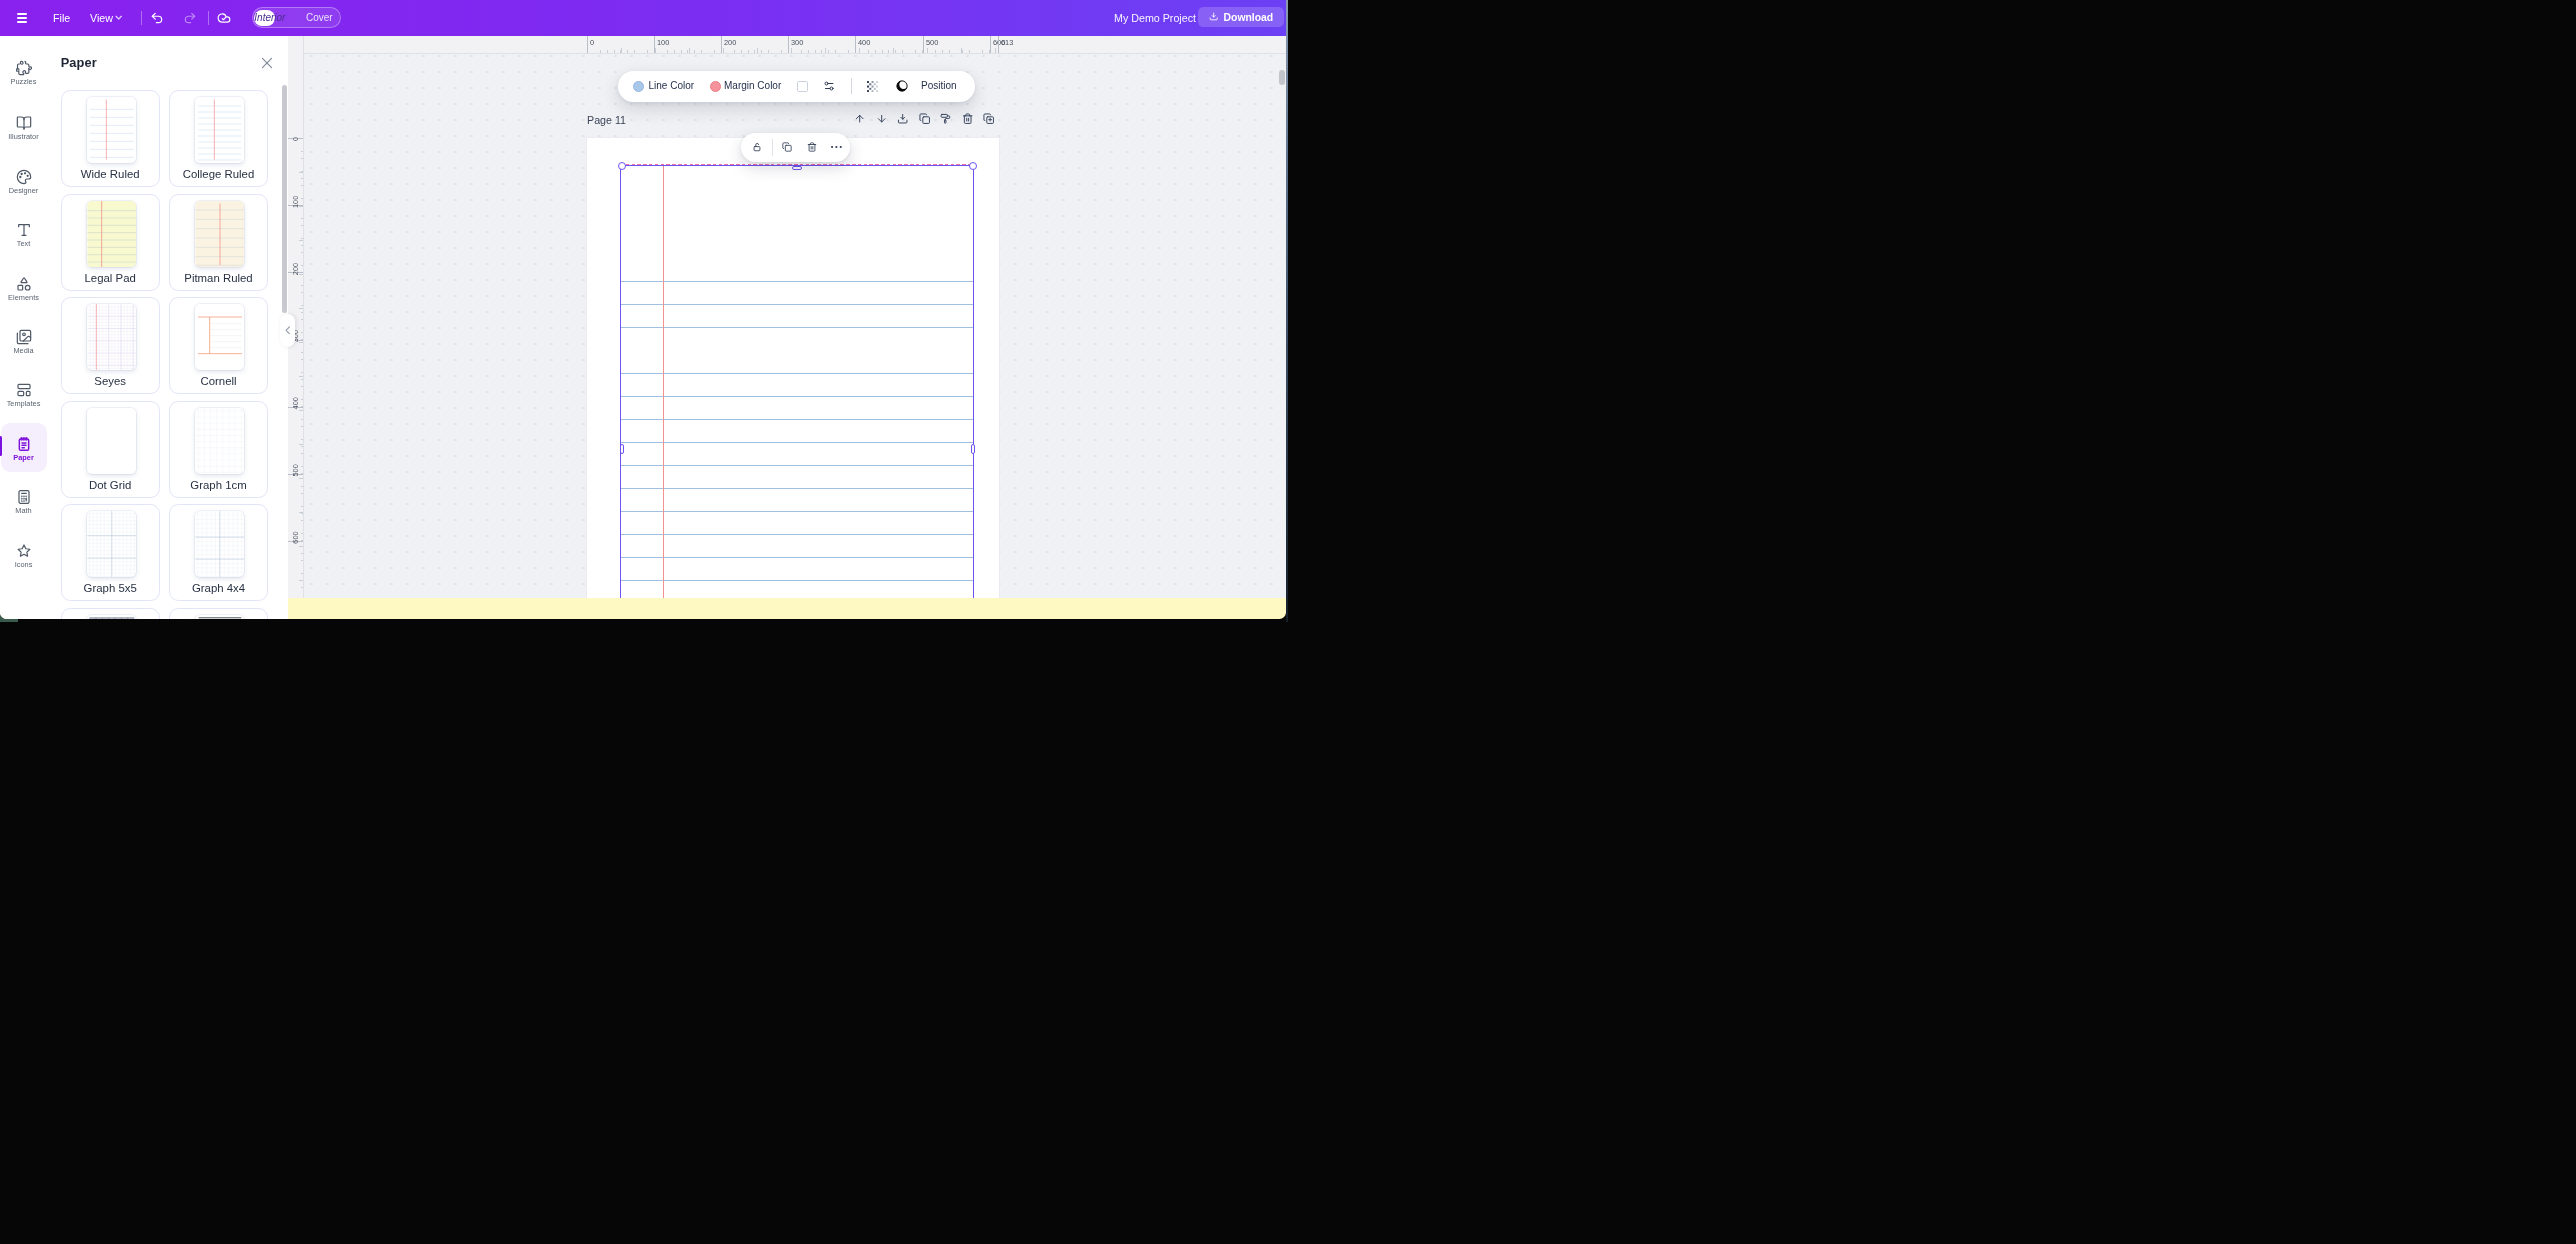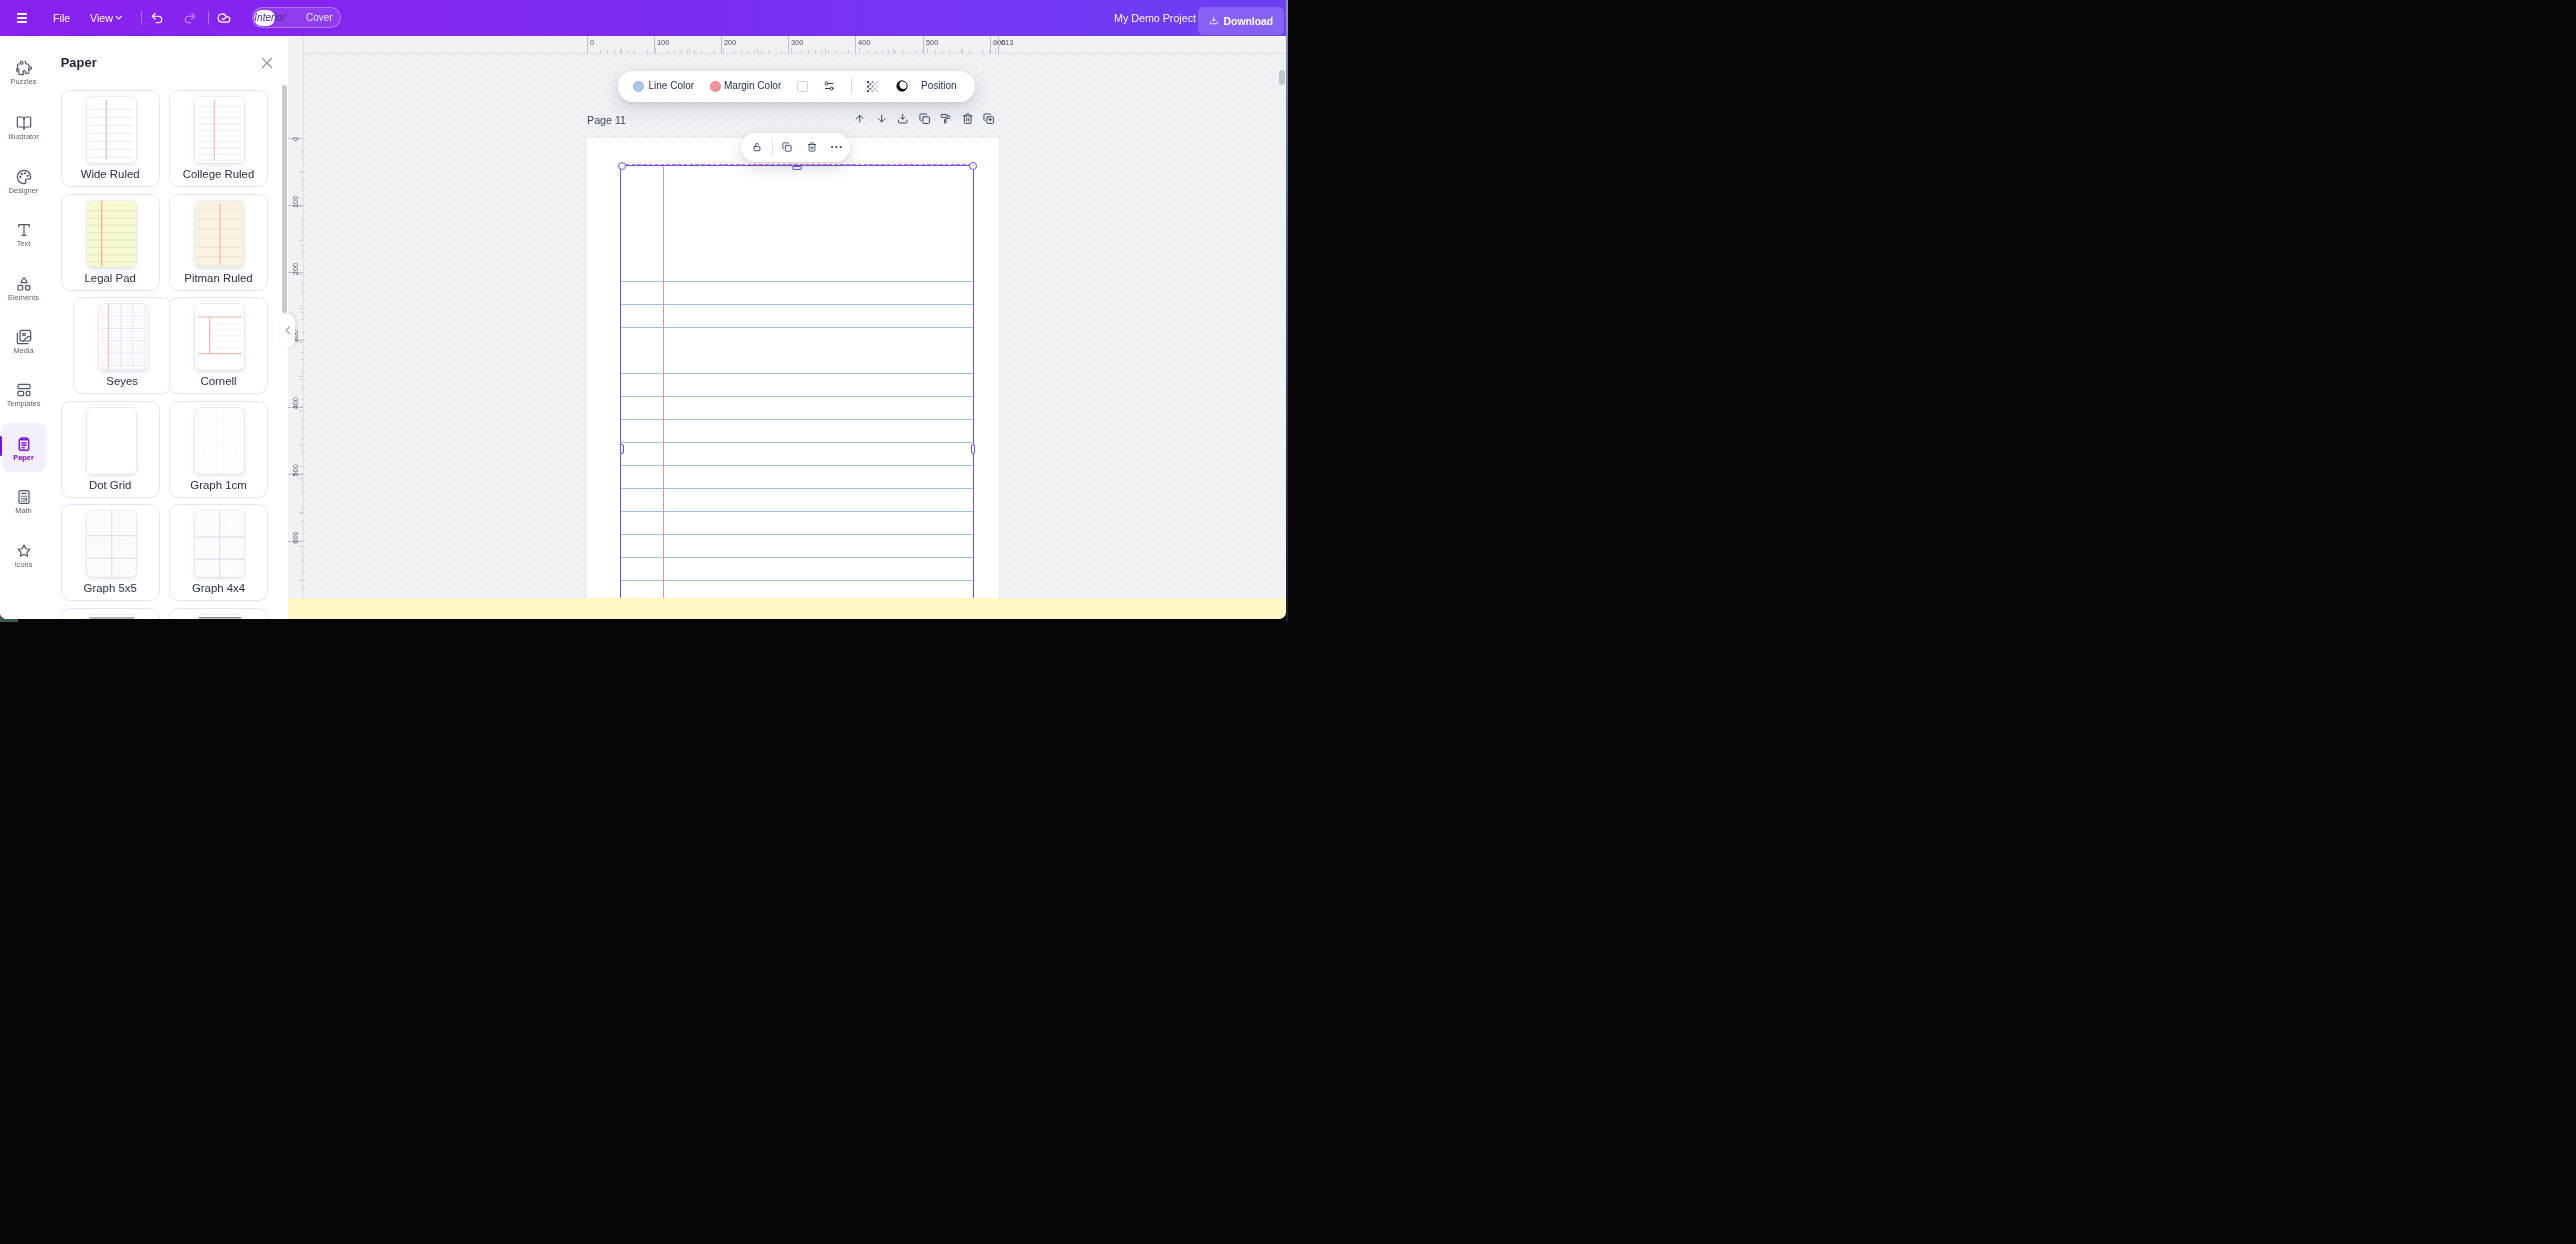--- a/index.html
+++ b/index.html
@@ -17,21 +17,21 @@
   .tb { position:absolute; color:#fff; }
   .burger span{ display:block; width:10px; height:1.6px; background:#fff; border-radius:1.3px; margin-bottom:2.4px;}
   .tbtxt { font-size:10.7px; line-height:36px; }
   .tbdiv { width:0.7px; background:rgba(255,255,255,.35); }
   .toggle { position:absolute; left:252px; top:7.4px; width:89px; height:21px;
             border:1px solid rgba(255,255,255,.32); background:rgba(255,255,255,.10);
             border-radius:10.7px; }
   .toggle .sel { position:absolute; left:1.3px; top:1.7px; width:21px; height:16px; background:#fff;
                  border-radius:8px; color:#4b2d91; font-size:10px; font-weight:500; text-align:center; line-height:16px;font-style:italic; }
   .toggle .cov { position:absolute; left:53px; top:0; height:19px; line-height:19px; color:#e9e1fb; font-size:10px; }
-  .dlbtn { position:absolute; left:1198px; top:7px; width:86px; height:28px; border-radius:5.4px;
+  .dlbtn { position:absolute; left:1198px; top:7px; width:86px; height:20px; border-radius:5.4px;
            background:rgba(255,255,255,.18); color:#fff; display:flex; align-items:center; justify-content:center; gap:5.4px;
            font-size:10.4px; font-weight:700; }
 
   
   .rail { position:absolute; left:0; top:36px; width:60px; bottom:0; background:#fff; z-index:5; }
   .ritem { position:absolute; left:0; width:47px; text-align:center; color:#4e5866; }
   .ritem .lbl { display:block; font-size:7.4px; color:#5b6472; margin-top:1.3px; }
   .ritem svg { display:block; margin:0 auto; }
   .ritem.active { color:#7e11d8; }
   .ritem.active .lbl { color:#7e11d8; font-weight:600; }
@@ -291,21 +291,21 @@
       <div class="thumb"><svg width="50" height="66" viewBox="0 0 74 99">
         <rect width="74" height="99" fill="#fbf3e1"></rect>
         <g stroke="#bfccd4" stroke-width="0.6">
               <path d="M0 13.5h74M0 27.5h74M0 41.5h74M0 55.5h74M0 69.5h74M0 83.5h74M0 96.5h74"></path>
             </g>
         <path d="M37 4v92" stroke="#f28b84" stroke-width="1.1"></path>
           </svg></div>
       <div class="cl">Pitman Ruled</div>
     </div>
 
-    <div class="card" style="left:0.7px; top:261px;margin-left:12px;">
+    <div class="card" style="left:0.7px; top:261px;">
       <div class="thumb"><svg width="50" height="66" viewBox="0 0 74 99">
         <g stroke="#eeeaf7" stroke-width="0.5">
               <path d="M4.6 0v99M9.2 0v99M13.8 0v99M18.4 0v99M23 0v99M27.6 0v99M32.2 0v99M36.8 0v99M41.4 0v99M46 0v99M50.6 0v99M55.2 0v99M59.8 0v99M64.4 0v99M69 0v99"></path>
             </g>
         <g stroke="#e9e3f4" stroke-width="0.5">
               <path d="M0 4.6h74M0 9.2h74M0 13.8h74M0 23h74M0 27.6h74M0 32.2h74M0 41.4h74M0 46h74M0 50.6h74M0 59.8h74M0 64.4h74M0 69h74M0 78.2h74M0 82.8h74M0 87.4h74M0 96.6h74"></path>
             </g>
         <g stroke="#d6cdec" stroke-width="0.7">
               <path d="M0 18.4h74M0 36.8h74M0 55.2h74M0 73.6h74M0 92h74"></path>
             </g>

